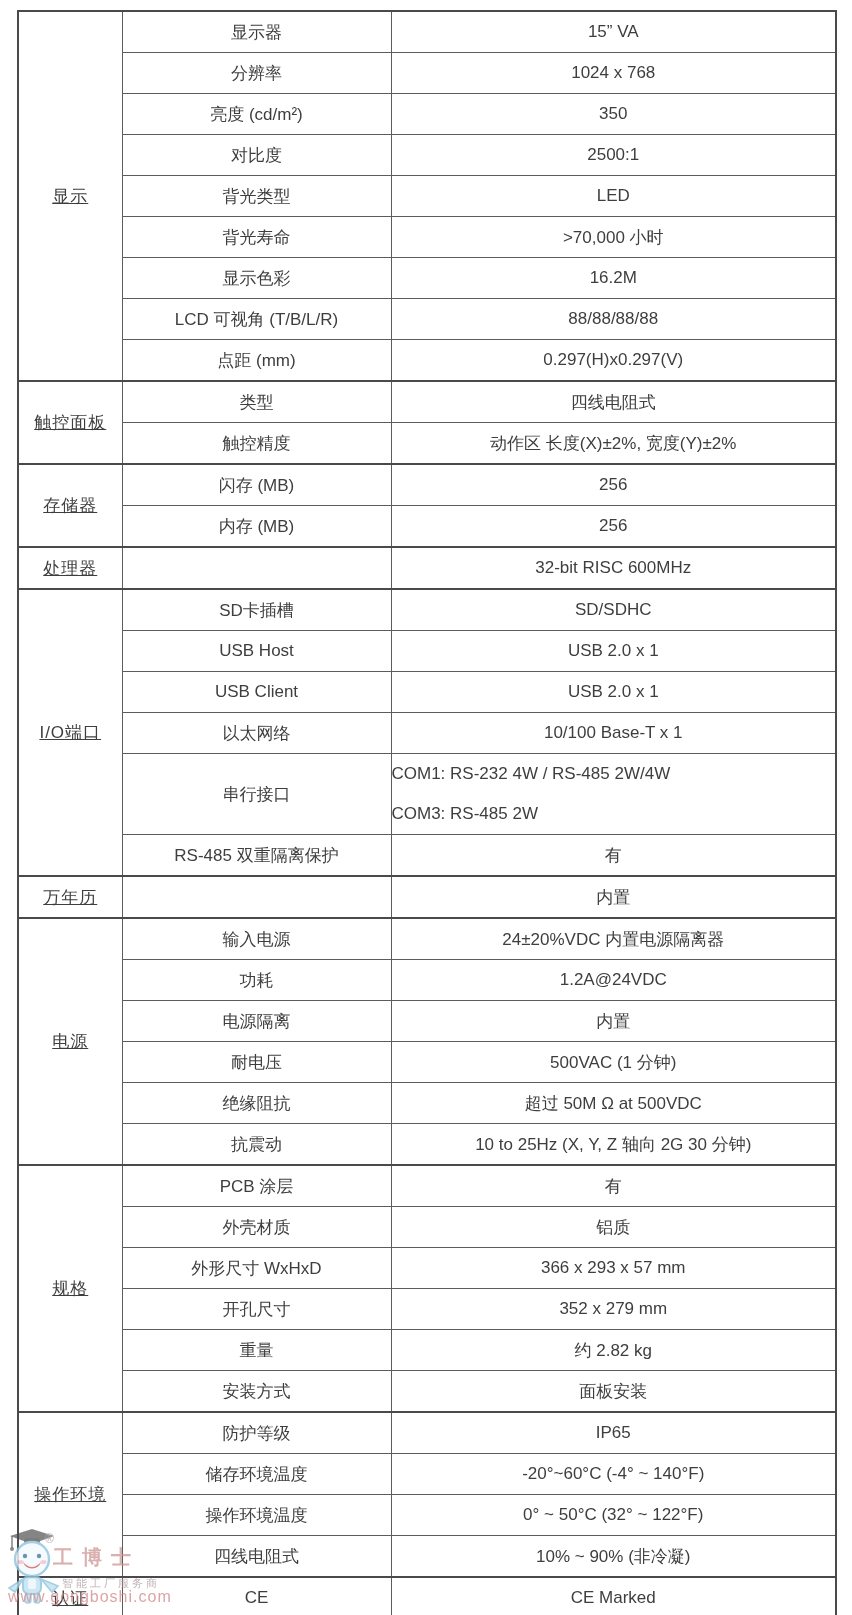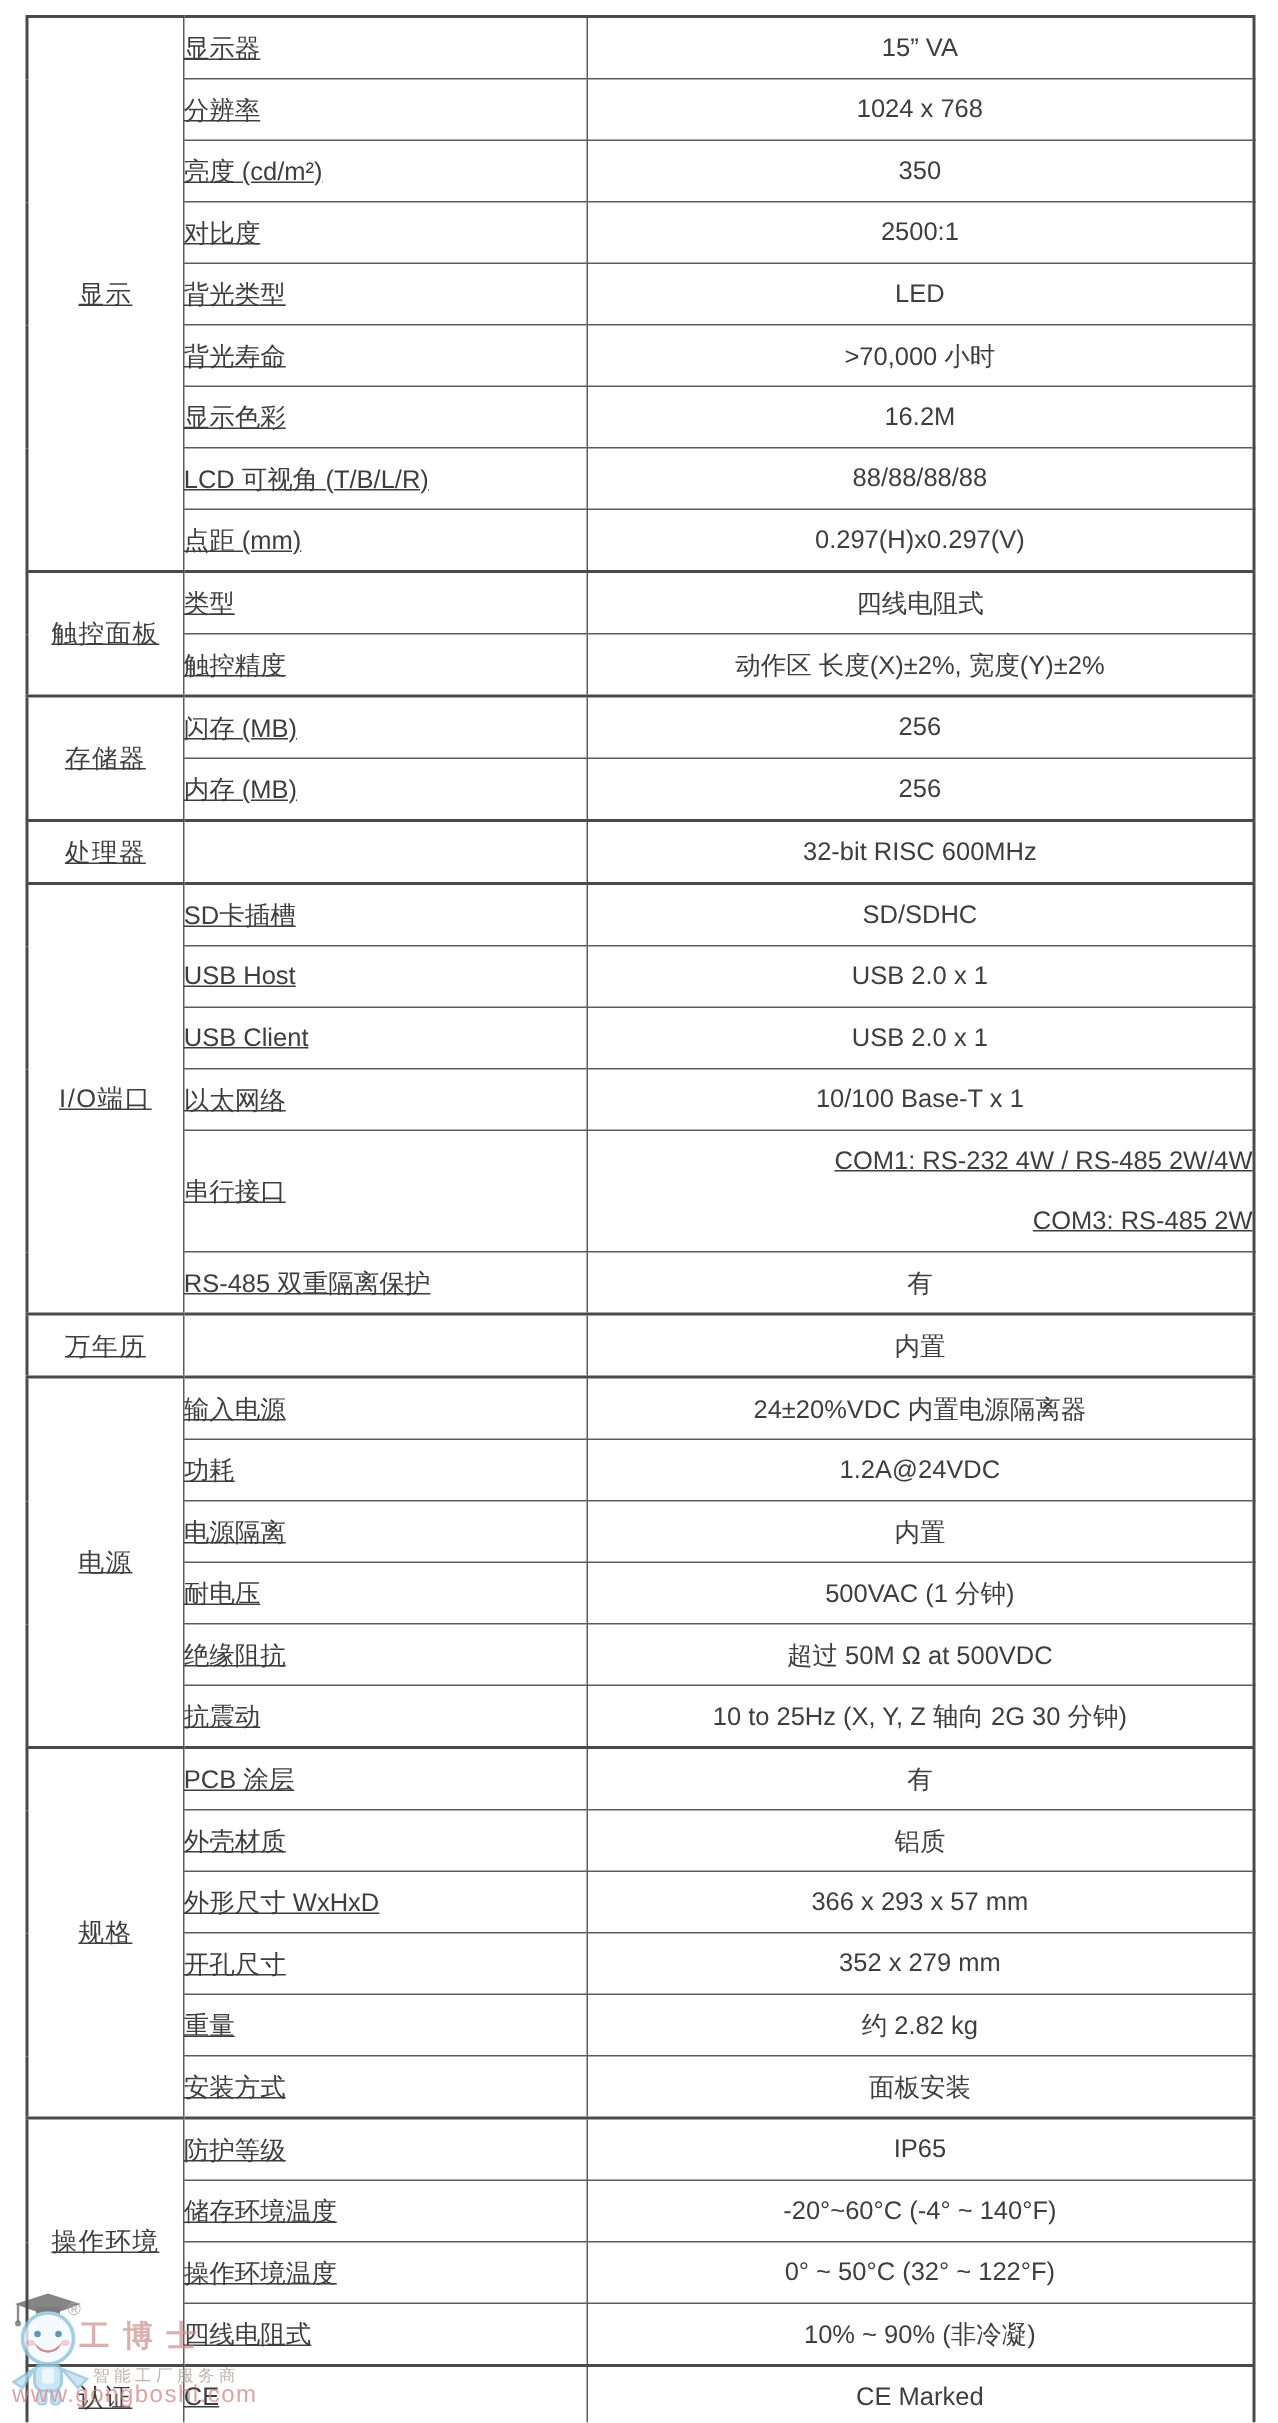--- a/index.html
+++ b/index.html
@@ -26,24 +26,24 @@
     padding:0;
     height:40px;
     font-size:17px;
     color:#3e3e3e;
     vertical-align:middle;
     background:transparent;
   }
   table.spec tr.section-start td{border-top:2px solid #4a4a4a;}
   table.spec tr.tall-row td{height:80px;}
   td.cat{text-align:center;letter-spacing:1px;text-decoration:underline;}
-  td.item{text-align:left;padding-left:37px;text-decoration:underline;}
+  td.item{text-align:center;padding-left:37px;}
   td.value{text-align:center;}
   td.value .vline{
-    height:40px;line-height:40px;text-align:right;text-decoration:underline;
+    height:40px;line-height:40px;text-align:left;
   }
   
   .watermark{
     position:absolute;left:4px;top:1524px;width:260px;height:90px;
     z-index:5;pointer-events:none;opacity:.8;
   }
   .wm-mascot{position:absolute;left:2px;top:2px;}
   .wm-reg{
     position:absolute;left:41px;top:8px;
     font-size:12px;color:rgba(160,150,150,.9);

